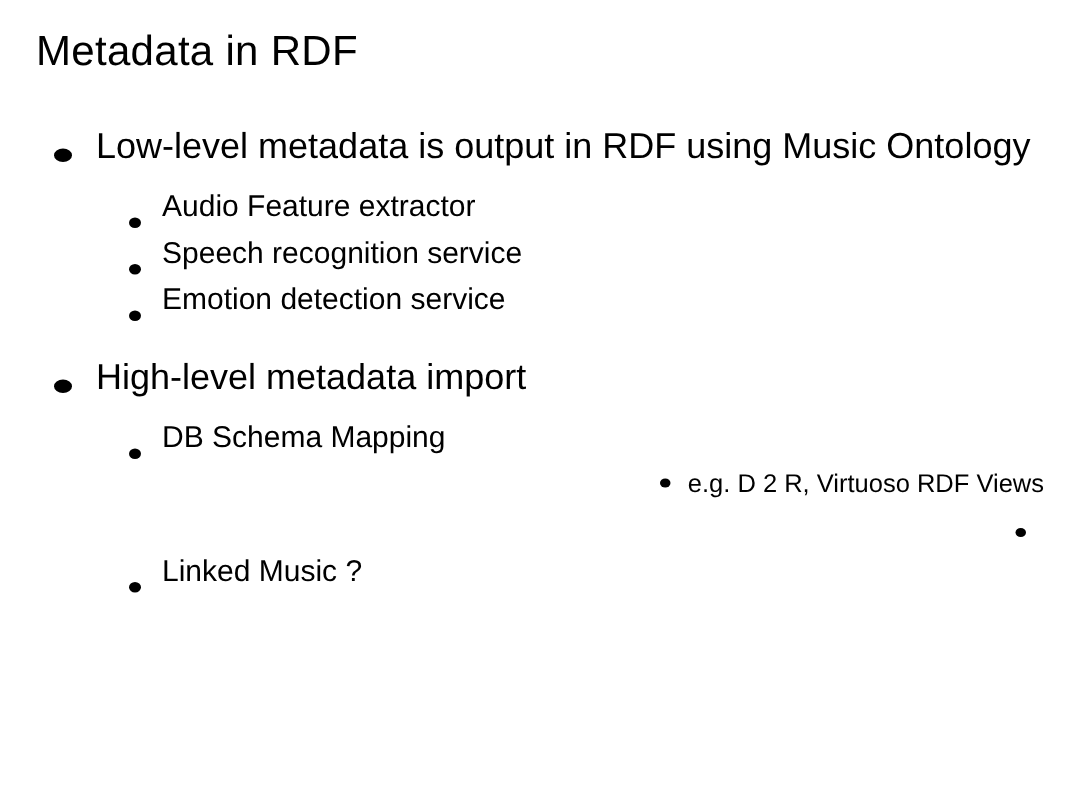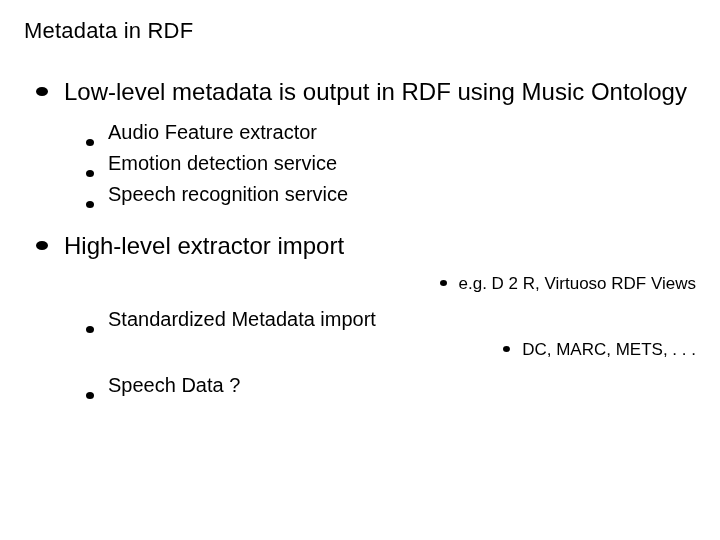--- a/index.html
+++ b/index.html
@@ -6,28 +6,28 @@
   body {
     width: 720px;
     height: 540px;
     background: #fff;
     font-family: Arial, Helvetica, sans-serif;
     color: #000;
     padding: 18px 24px 24px 24px;
     overflow: hidden;
   }
   .title {
-    font-size: 22px;
+    font-size: 28px;
     font-weight: 400;
     margin-bottom: 32px;
     letter-spacing: 0.2px;
   }
   .l1 {
     display: flex;
-    align-items: flex-start;
+    align-items: center;
     margin-bottom: 10px;
     padding-left: 12px;
   }
   .l1 > .b { flex: 0 0 12px; margin-top: 11px; margin-right: 16px; }
   .l1 > .t { font-size: 24px; line-height: 1.3; }
   .l2group { margin: 12px 0 22px 62px; }
   .l2 {
     display: flex;
     align-items: flex-end;
     margin-bottom: 4px;
@@ -61,48 +61,47 @@
   <span class="b bullet sz1"></span>
   <span class="t">Low-level metadata is output in RDF using Music Ontology</span>
 </div>
 <div class="l2group">
   <div class="l2">
     <span class="b bullet sz2"></span>
     <span class="t">Audio Feature extractor</span>
   </div>
   <div class="l2">
     <span class="b bullet sz2"></span>
-    <span class="t">Emotion detection service</span>
+    <span class="t">Speech recognition service</span>
   </div>
   <div class="l2">
     <span class="b bullet sz2"></span>
-    <span class="t">Speech recognition service</span>
+    <span class="t">Emotion detection service</span>
   </div>
 </div>
 
 <div class="l1">
   <span class="b bullet sz1"></span>
-  <span class="t">High-level extractor import</span>
+  <span class="t">High-level metadata import</span>
 </div>
 <div class="l2group">
+  <div class="l2">
+    <span class="b bullet sz2"></span>
+    <span class="t">DB Schema Mapping</span>
+  </div>
   <div class="l3group">
     <div class="l3">
       <span class="b bullet sz3"></span>
       <span class="t">e.g. D 2 R, Virtuoso RDF Views</span>
     </div>
   </div>
 
-  <div class="l2">
-    <span class="b bullet sz2"></span>
-    <span class="t">Standardized Metadata import</span>
-  </div>
   <div class="l3group">
     <div class="l3">
       <span class="b bullet sz3"></span>
-      <span class="t">DC, MARC, METS, . . .</span>
     </div>
   </div>
 
   <div class="l2">
     <span class="b bullet sz2"></span>
-    <span class="t">Speech Data ?</span>
+    <span class="t">Linked Music ?</span>
   </div>
 </div>
 
 </body></html>

